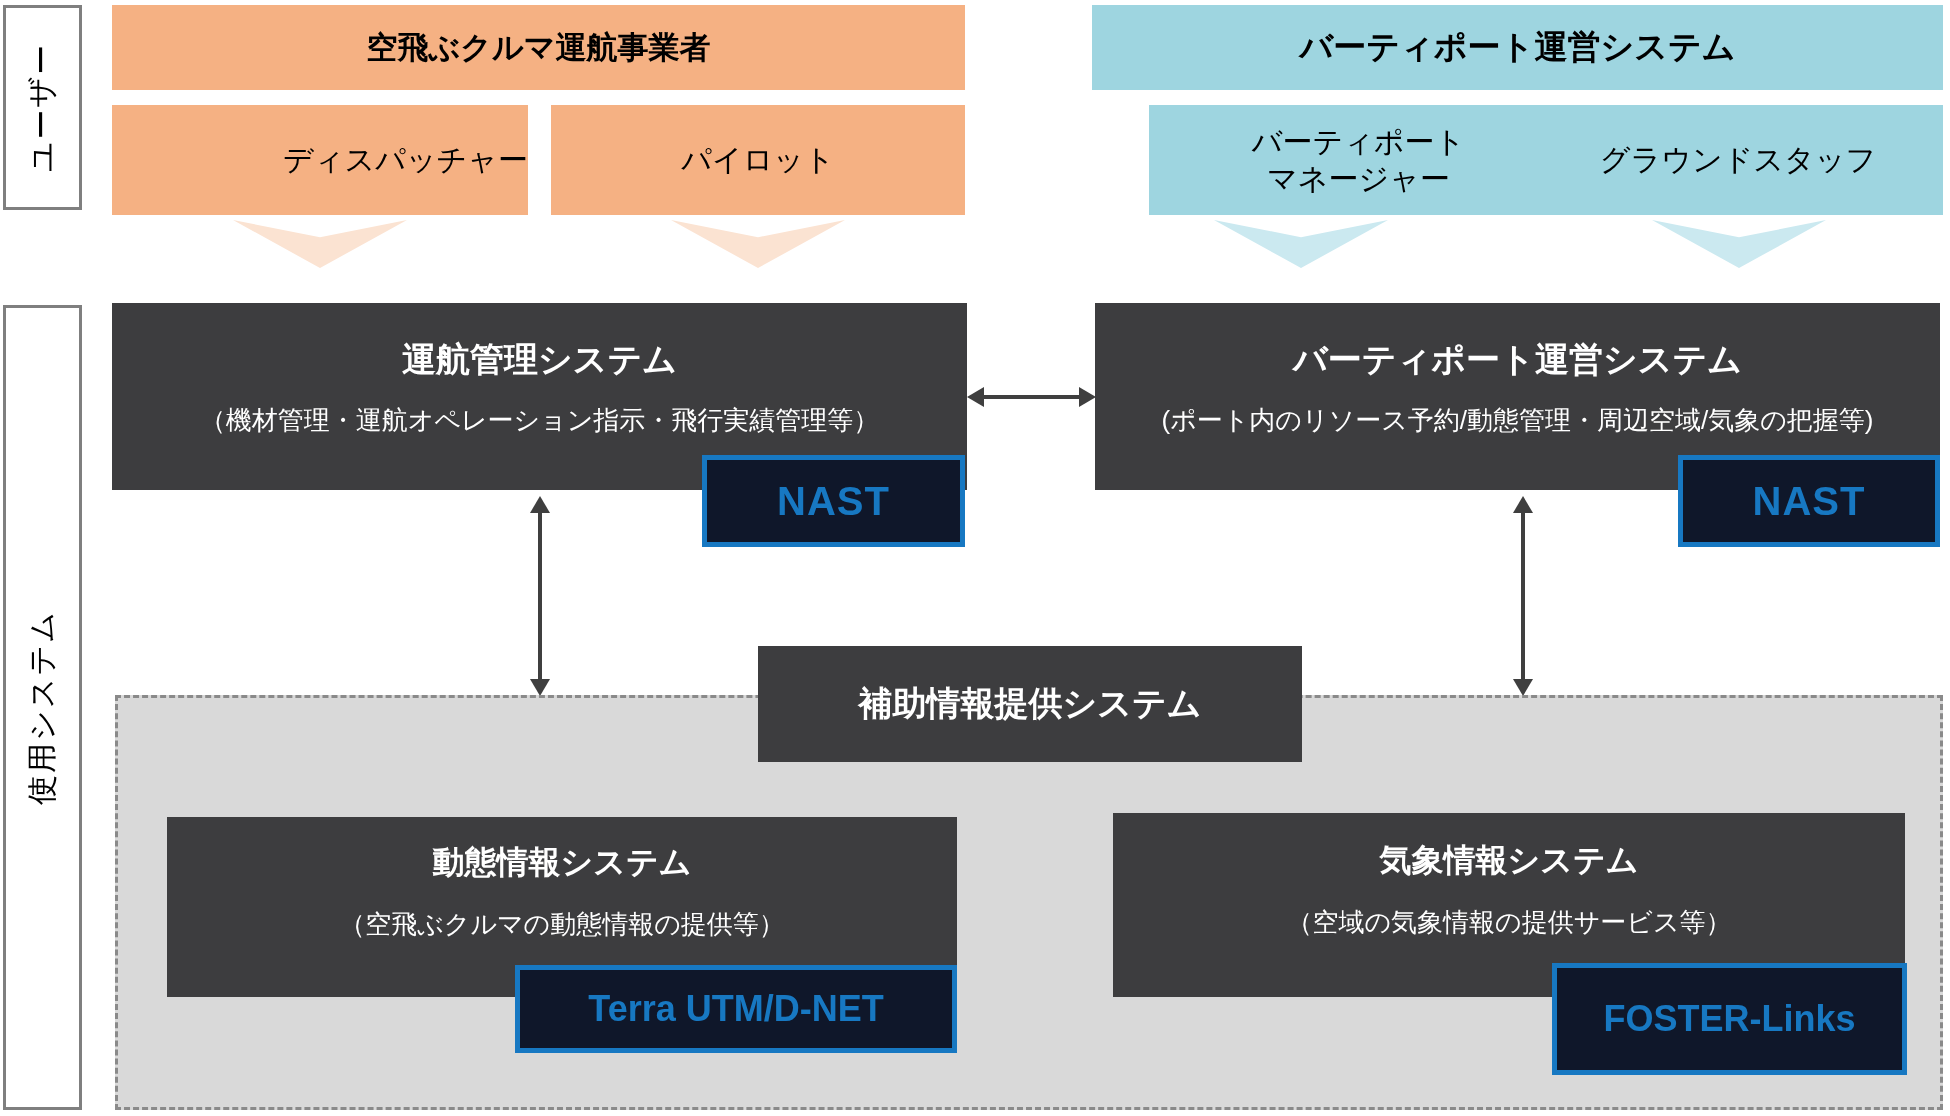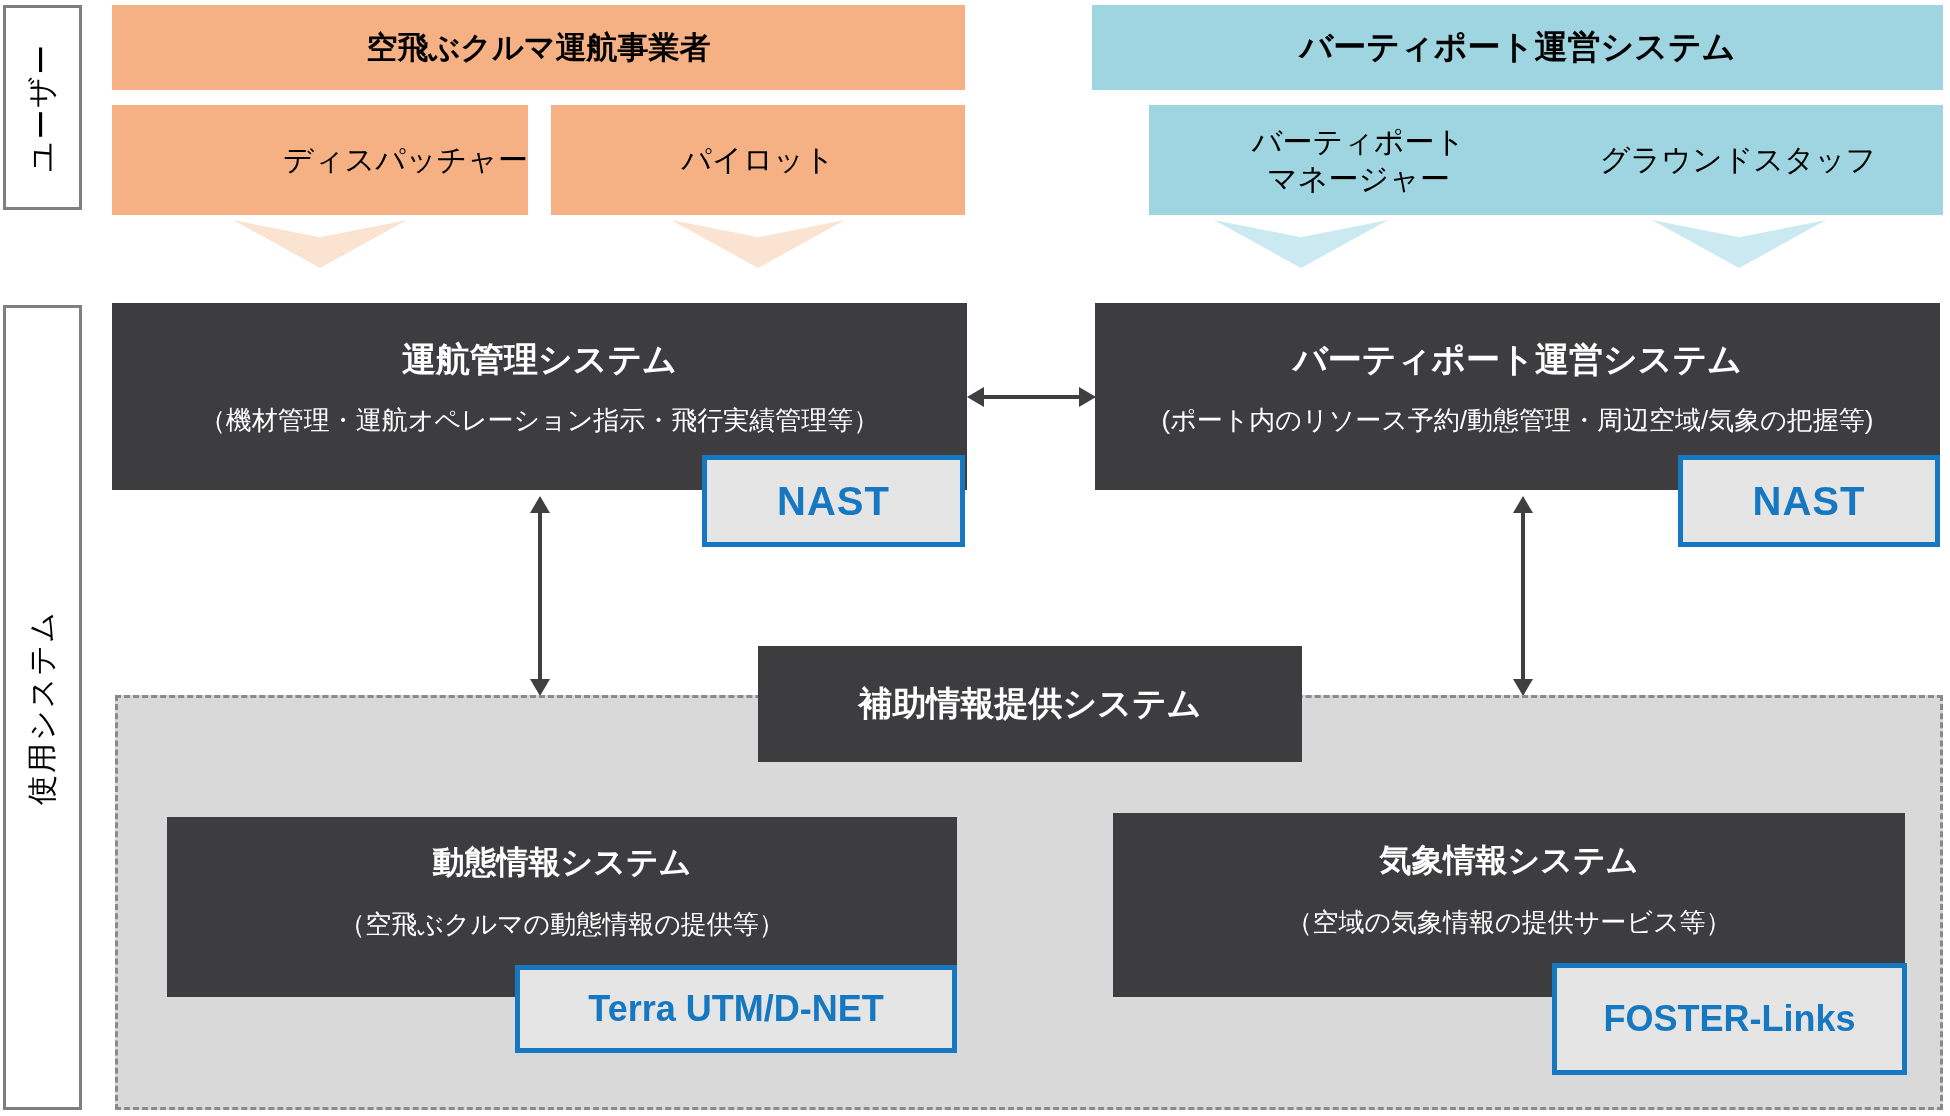--- a/index.html
+++ b/index.html
@@ -24,21 +24,21 @@
   .chev-blue{background:#cbe9f0;}
 
   
   .dark{background:#3d3d3f;color:#fff;}
   .dark .t{font-size:34px;font-weight:bold;line-height:1.1;}
   .dark .s{font-size:26px;margin-top:12px;line-height:1.1;}
   .dark-inner .t{font-size:32px;font-weight:bold;}
   .dark-inner .s{font-size:26px;margin-top:14px;}
 
   
-  .badge{background:#e5e5e5;border:5px solid #1778c2;color:#1778c2;font-weight:bold;z-index:5;}
+  .badge{background:#0f172a;border:5px solid #1778c2;color:#1778c2;font-weight:bold;z-index:5;}
   .badge-lg{font-size:40px;letter-spacing:1px;}
   .badge-md{font-size:36px;}
 
   
   .panel{background:#d9d9d9;border:3px dashed #8a8a8a;}
 
   
   .aline{background:#3f3f3f;}
   .ah{width:0;height:0;}
   .ah-left{border-top:10px solid transparent;border-bottom:10px solid transparent;border-right:17px solid #3f3f3f;}

